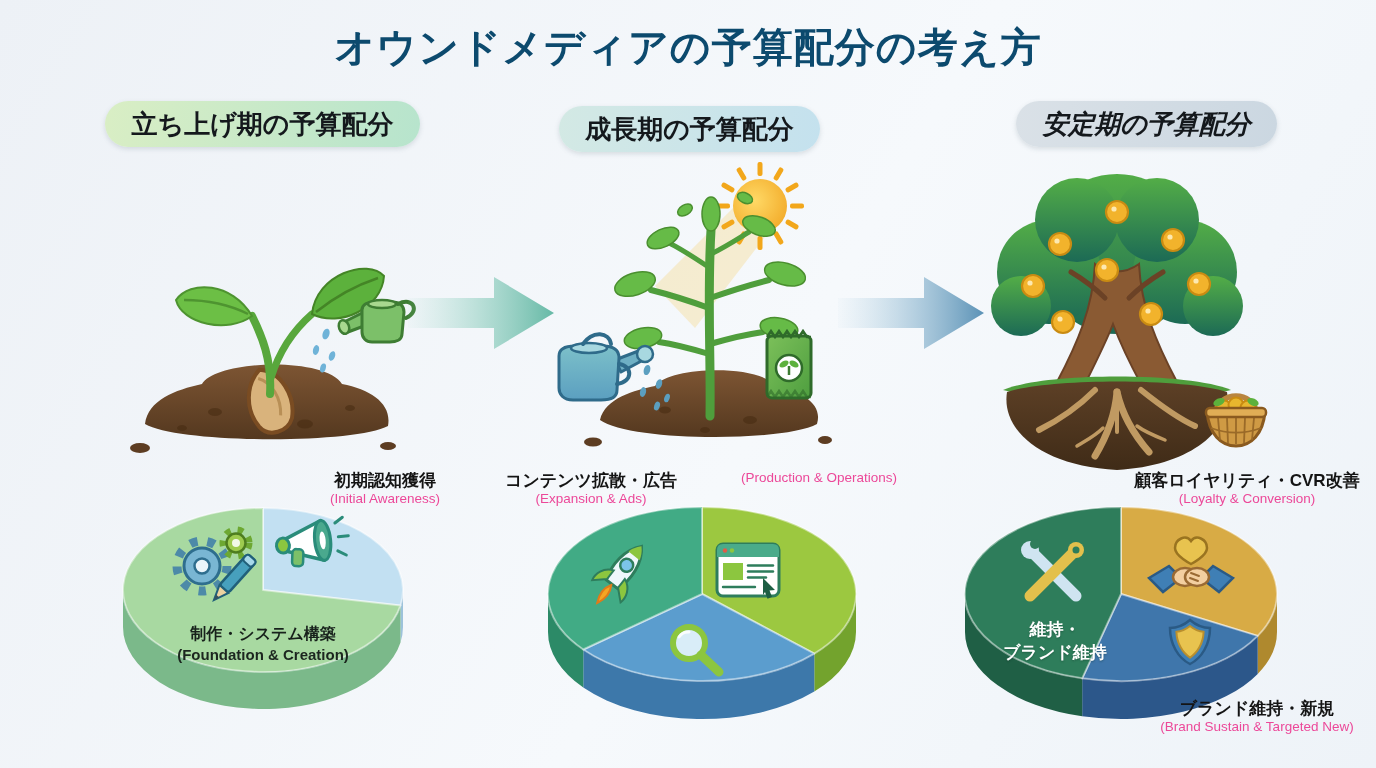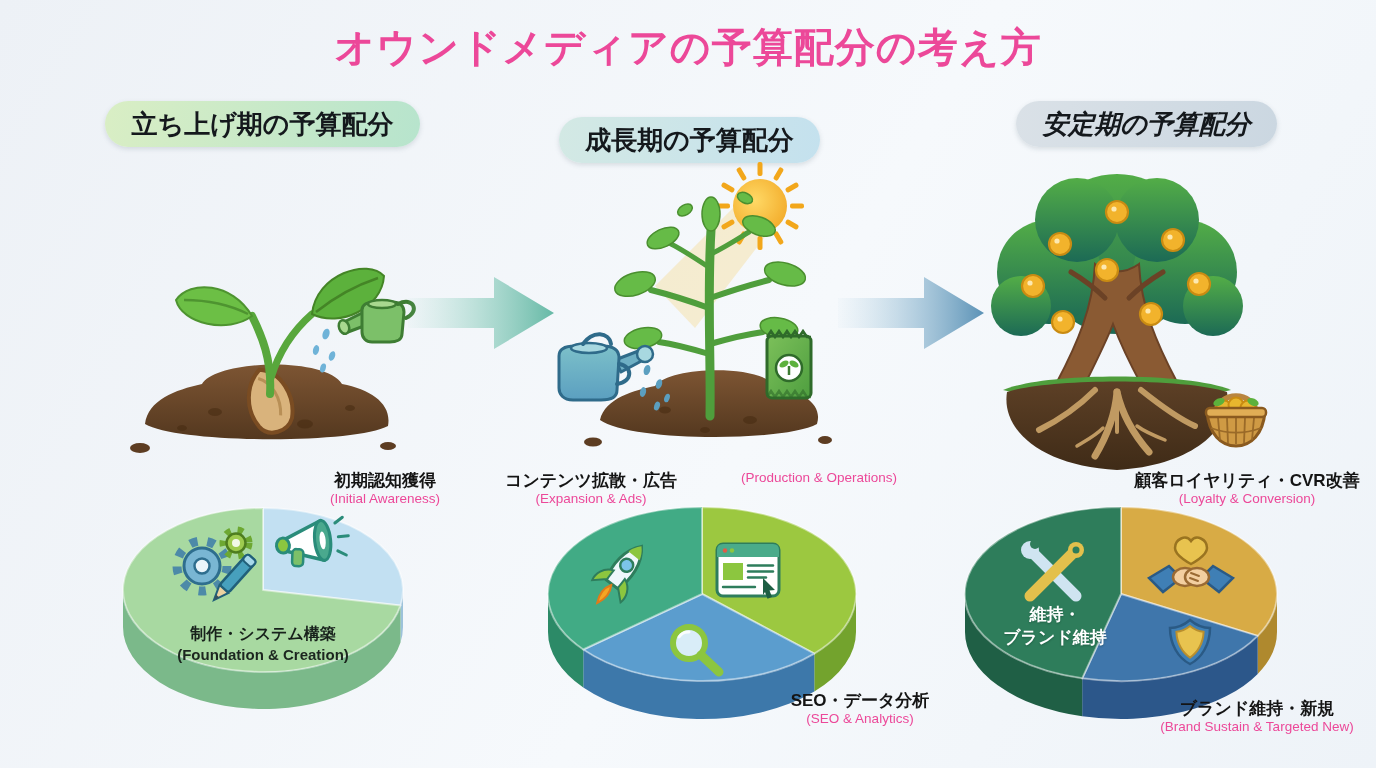--- a/index.html
+++ b/index.html
@@ -5,39 +5,39 @@
   html,body{margin:0;padding:0;}
   body{
     width:1376px;height:768px;overflow:hidden;position:relative;
     font-family:"Liberation Sans","DejaVu Sans",sans-serif;
     background:linear-gradient(120deg,#edf1f6 0%,#f6f9fc 55%,#eef3f8 100%);
   }
   #stage{position:absolute;inset:0;}
   .abs{position:absolute;}
   #page-title{
     left:0;right:0;top:20px;text-align:center;
-    font-size:40px;font-weight:800;color:#ec4899;letter-spacing:1px;
+    font-size:40px;font-weight:800;color:#0c4a6e;letter-spacing:1px;
   }
   .pill{
     height:46px;border-radius:27px;display:flex;align-items:center;justify-content:center;
     font-size:26px;font-weight:800;color:#14181c;
     box-shadow:0 2px 5px rgba(80,100,110,0.18);
   }
   .pill-1{left:105px;top:101px;width:315px;background:linear-gradient(100deg,#d9eec4,#b7e4cd);}
-  .pill-2{left:559px;top:117px;width:261px;background:linear-gradient(100deg,#d3e9e4,#c4e1ee);justify-content:center;}
+  .pill-2{left:559px;top:106px;width:261px;background:linear-gradient(100deg,#d3e9e4,#c4e1ee);justify-content:center;}
   .pill-3{left:1016px;top:101px;width:261px;background:linear-gradient(100deg,#dae1e7,#cbd7e1);font-style:italic;}
   .scene,.arrow,.pie{position:absolute;}
   .callout{position:absolute;text-align:center;color:#141414;line-height:1.25;}
   .callout .jp{font-size:17px;font-weight:800;}
   .callout .en{font-size:13.5px;font-weight:400;color:#ec4899;}
   .center-label{position:absolute;text-align:center;line-height:1.3;}
   #foundation-label .jp{font-size:16px;font-weight:700;color:#17211b;}
   #foundation-label .en{font-size:15px;font-weight:600;color:#1c261f;}
   #stable-label{color:#ffffff;font-size:17px;font-weight:800;line-height:1.35;
-    text-shadow:0 1px 2px rgba(0,40,25,0.35);}
+    text-shadow:0 1px 2px rgba(0,40,25,0.35);margin-top:15px;}
 </style>
 </head>
 <body>
 
 <div id="stage">
 
   <div id="page-title" class="abs">オウンドメディアの予算配分の考え方</div>
 
   <div class="pill pill-1 abs">
     <span>立ち上げ期の予算配分</span>
@@ -397,24 +397,20 @@
     <div class="jp">コンテンツ拡散・広告</div>
     <div class="en">(Expansion &amp; Ads)</div>
   </div>
   <div class="callout" style="left:714px;top:470px;width:210px">
     <div class="en">(Production &amp; Operations)</div>
   </div>
   <div class="callout" style="left:1116px;top:470px;width:262px">
     <div class="jp">顧客ロイヤリティ・CVR改善</div>
     <div class="en">(Loyalty &amp; Conversion)</div>
   </div>
-  <div class="callout" style="left:760px;top:690px;width:200px">
-    <div class="jp">SEO・データ分析</div>
-    <div class="en">(SEO &amp; Analytics)</div>
-  </div>
   <div class="callout" style="left:1126px;top:698px;width:262px">
     <div class="jp">ブランド維持・新規</div>
     <div class="en">(Brand Sustain &amp; Targeted New)</div>
   </div>
 
   <div id="foundation-label" class="center-label" style="left:133px;top:624px;width:260px">
     <div class="jp">制作・システム構築</div>
     <div class="en">(Foundation &amp; Creation)</div>
   </div>
   <div id="stable-label" class="center-label" style="left:975px;top:604px;width:160px">

